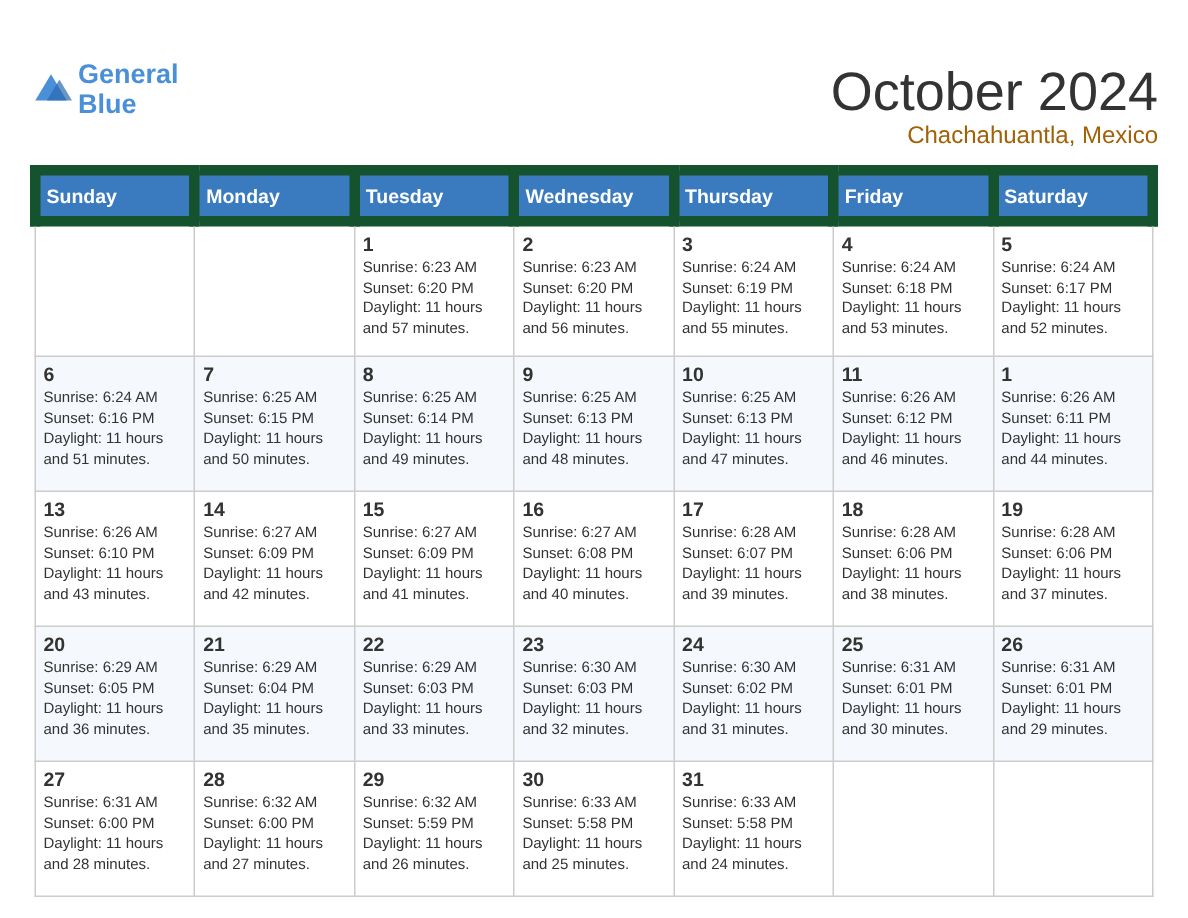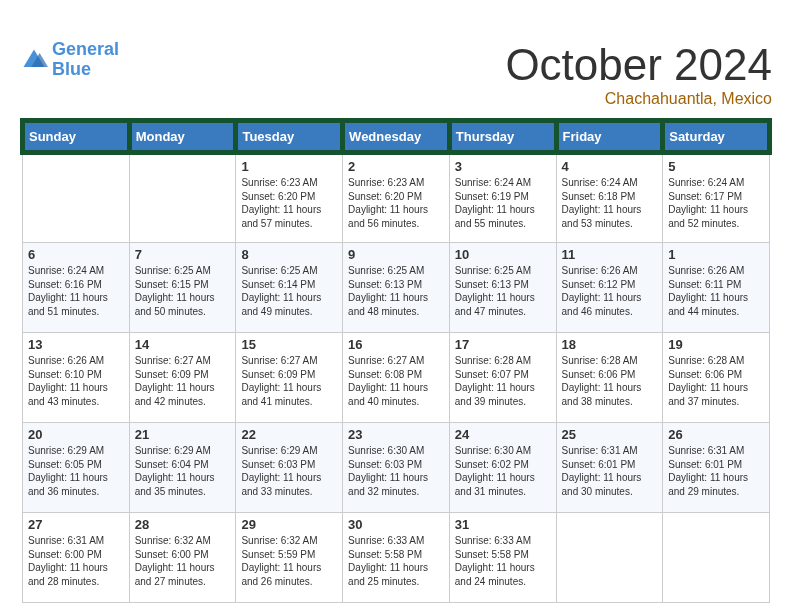--- a/index.html
+++ b/index.html
@@ -32,41 +32,41 @@
       color: #4a90d9;
     }
     .logo-icon {
       width: 28px;
       height: 28px;
     }
     .title-block {
       text-align: right;
     }
     .month-title {
-      font-size: 44px;
+      font-size: 36px;
       font-weight: normal;
       color: #333;
     }
     .location-title {
       font-size: 16px;
       color: #a16207;
     }
     table {
       width: 100%;
       border-collapse: collapse;
       table-layout: fixed;
     }
     th {
       background-color: #3a7abf;
       color: #fff;
       font-size: 13px;
       font-weight: bold;
       padding: 6px 4px;
       text-align: left;
-      border: 5px solid #14532d;
+      border: 7px solid #14532d;
     }
     td {
       vertical-align: top;
       border: 1px solid #ccc;
       padding: 4px 5px;
       font-size: 10.5px;
       color: #333;
       min-height: 80px;
       height: 90px;
     }

